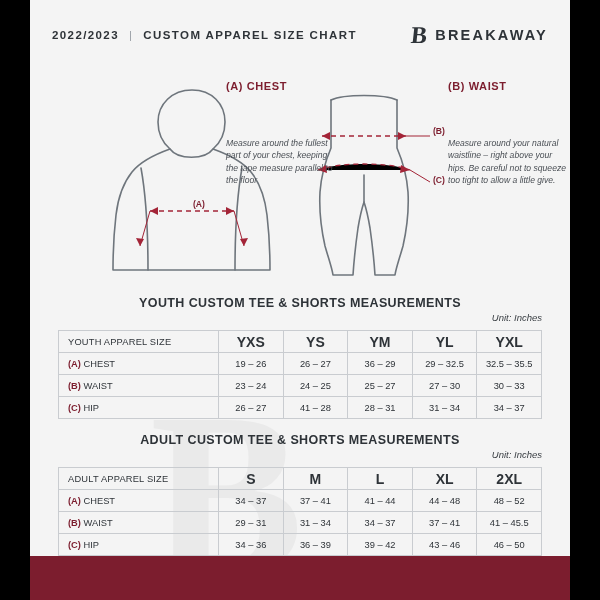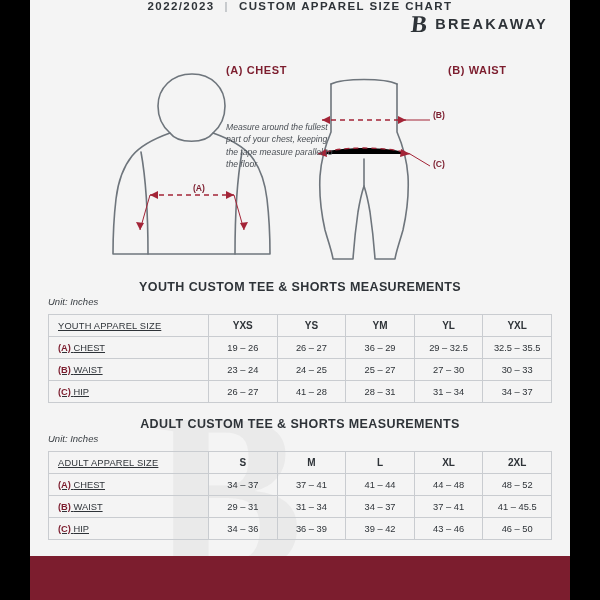--- a/index.html
+++ b/index.html
@@ -35,22 +35,21 @@
     user-select: none;
     z-index: 0;
   }
   .content { position: relative; z-index: 2; }
 
   
   .header {
     height: 54px;
     display: flex;
     align-items: center;
-    padding: 0 22px;
-    flex-direction: column;
+    padding: 8px 22px;
   }
   .hdr-left {
     display: flex;
     align-items: baseline;
     font-size: 11.5px;
     font-weight: bold;
     letter-spacing: 1.4px;
     color: #2e3338;
   }
   .hdr-sep {
@@ -112,31 +111,31 @@
   .lbl {
     position: absolute;
     font-size: 8.6px;
     font-weight: bold;
     color: #7c1d2e;
     background: #f4f4f4;
     padding: 0 2px;
   }
 
   
-  .table-block { margin: 0 18px; }
+  .table-block { margin: 0 28px; }
   .tbl-title {
     text-align: center;
     font-size: 12.5px;
     font-weight: bold;
     letter-spacing: 0.4px;
     color: #2e3338;
     margin-top: 14px;
   }
   .tbl-unit {
-    text-align: left;
+    text-align: right;
     font-size: 9.5px;
     font-style: italic;
     color: #3c4146;
     margin: 2px 0 7px;
   }
   table {
     width: 100%;
     border-collapse: collapse;
     table-layout: fixed;
   }
@@ -146,23 +145,22 @@
     font-size: 9.3px;
     color: #2e3338;
     text-align: center;
     padding: 0;
   }
   th.rowhead, td.rowhead {
     text-align: left;
     padding-left: 9px;
     width: 150px;
     font-weight: normal;
-    text-decoration: underline;
-  }
-  th { font-weight: bold; font-size: 10px; }
+  }
+  th { font-weight: bold; font-size: 14px; }
   th.rowhead { font-weight: normal; font-size: 9.3px; letter-spacing: 0.2px; }
   .tag {
     color: #7c1d2e;
     font-weight: bold;
   }
 
   
   .footer {
     position: absolute;
     left: 0;
@@ -267,20 +265,21 @@
       <span class="lbl" style="left:147px; top:129px;">(A)</span>
       <span class="lbl" style="left:387px; top:56px;">(B)</span>
       <span class="lbl" style="left:387px; top:105px;">(C)</span>
 
       <div class="note" id="note-chest">
         <div class="note-title">(A) CHEST</div>
         <div class="note-body">Measure around the fullest part of your chest, keeping the tape measure parallel to the floor</div>
       </div>
       <div class="note" id="note-waist">
         <div class="note-title">(B) WAIST</div>
+        <div class="note-body">Measure around your natural waistline – right above your hips. Be careful not to squeeze too tight to allow a little give.</div>
       </div>
     </div>
 
     <div class="table-block">
       <div class="tbl-title">YOUTH CUSTOM TEE &amp; SHORTS MEASUREMENTS</div>
       <div class="tbl-unit">Unit: Inches</div>
       <table>
         <thead>
           <tr>
             <th class="rowhead">YOUTH APPAREL SIZE</th>

